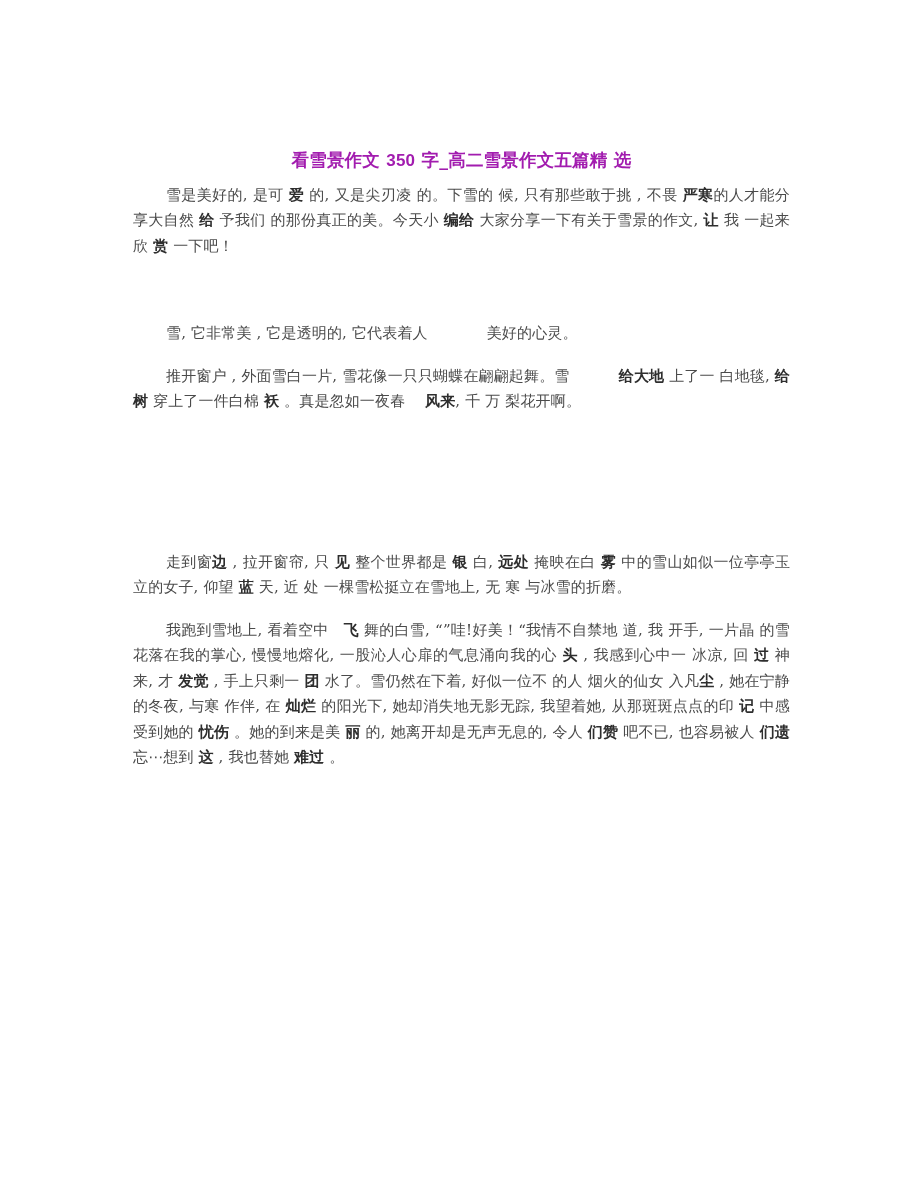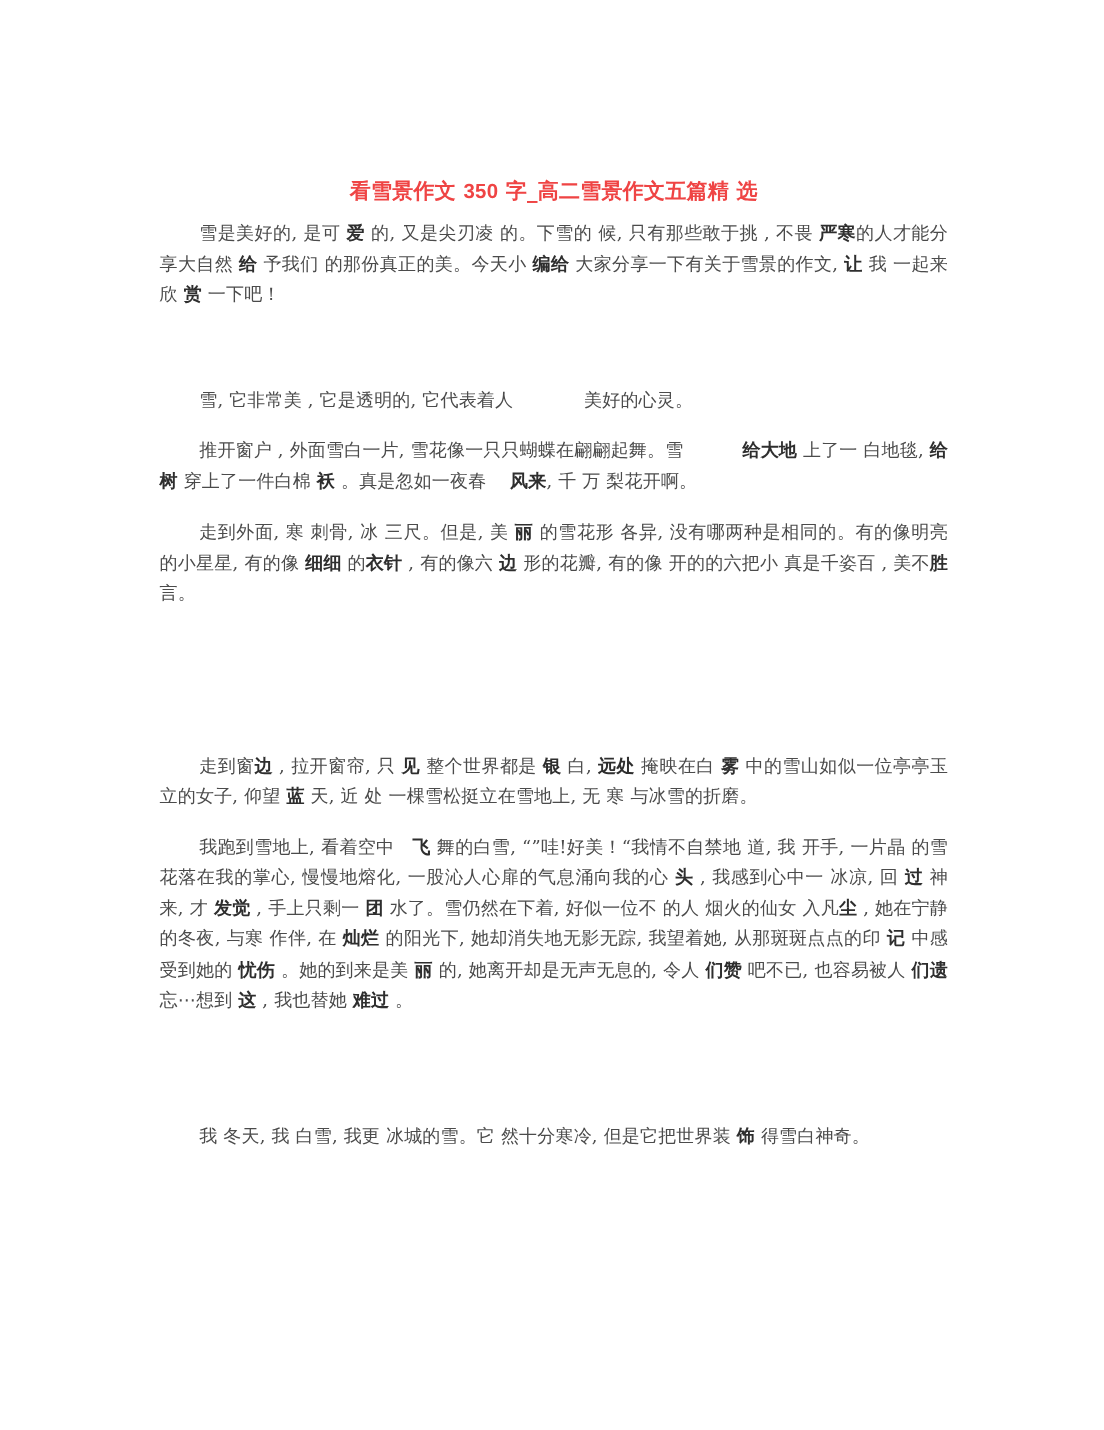--- a/index.html
+++ b/index.html
@@ -27,21 +27,21 @@
     position: absolute;
     left: 133px;
     top: 147px;
     width: 657px;
   }
 
   .doc-title {
     text-align: center;
     font-size: 17.5px;
     line-height: 1.5;
-    color: #ef4444;
+    color: #a21caf;
     margin: 0 0 9px 0;
     letter-spacing: 0.2px;
     white-space: pre;
   }
   .doc-title .num {
     font-family: "Liberation Sans", sans-serif;
     font-weight: bold;
     font-size: 17px;
   }
 
@@ -82,36 +82,34 @@
     <div class="gap-xl"></div>
 
     <p class="para indent">雪, 它非常美 , 它是透明的, 它代表着人            美好的心灵。</p>
 
     <div class="gap-md"></div>
 
     <p class="para indent">推开窗户 , 外面雪白一片, 雪花像一只只蝴蝶在翩翩起舞。雪          <b class="em">给大地</b> 上了一 白地毯, <b class="em">给树</b> 穿上了一件白棉 <b class="em">袄</b> 。真是忽如一夜春    <b class="em">风来</b>, 千 万 梨花开啊。</p>
 
     <div class="gap-md"></div>
 
-    <p class="para indent">走到外面, 寒 刺骨, 冰 三尺。但是, 美 <b class="em">丽</b> 的雪花形 各异, 没有哪两种是相同的。有的像明亮的小星星, 有的像 <b class="em">细细</b> 的<b class="em">衣针</b> , 有的像六 <b class="em">边</b> 形的花瓣, 有的像 开的的六把小 真是千姿百 , 美不<b class="em">胜</b> 言。</p>
 
     <div class="gap-md"></div>
 
 
     <div class="gap-xl"></div>
     <div class="gap-lg"></div>
 
     <p class="para indent">走到窗<b class="em">边</b> , 拉开窗帘, 只 <b class="em">见</b> 整个世界都是 <b class="em">银</b> 白, <b class="em">远<b class="em">处</b></b> 掩映在白 <b class="em">雾</b> 中的雪山如似一位亭亭玉立的女子, 仰望 <b class="em">蓝</b> 天, 近 处 一棵雪松挺立在雪地上, 无 寒 与冰雪的折磨。</p>
 
     <div class="gap-md"></div>
 
     <p class="para indent">我跑到雪地上, 看着空中   <b class="em">飞</b> 舞的白雪, “”哇!好美！“我情不自禁地 道, 我 开手, 一片晶 的雪花落在我的掌心, 慢慢地熔化, 一股沁人心扉的气息涌向我的心 <b class="em">头</b> , 我感到心中一 冰凉, 回 <b class="em">过</b> 神来, 才 <b class="em">发觉</b> , 手上只剩一 <b class="em">团</b> 水了。雪仍然在下着, 好似一位不 的人 烟火的仙女 入凡<b class="em">尘</b> , 她在宁静的冬夜, 与寒 作伴, 在 <b class="em">灿烂</b> 的阳光下, 她却消失地无影无踪, 我望着她, 从那斑斑点点的印 <b class="em">记</b> 中感受到她的 <b class="em">忧伤</b> 。她的到来是美 <b class="em">丽</b> 的, 她离开却是无声无息的, 令人 <b class="em">们赞</b> 吧不已, 也容易被人 <b class="em">们遗</b> 忘⋯想到 <b class="em">这</b> , 我也替她 <b class="em">难过</b> 。</p>
 
     <div class="gap-md"></div>
 
 
     <div class="gap-xl"></div>
     <div class="gap-sm"></div>
 
-    <p class="para indent">我 冬天, 我 白雪, 我更 冰城的雪。它 然十分寒冷, 但是它把世界装 <b class="em">饰</b> 得雪白神奇。</p>
 
   </div>
 </div>
 
 </body></html>

